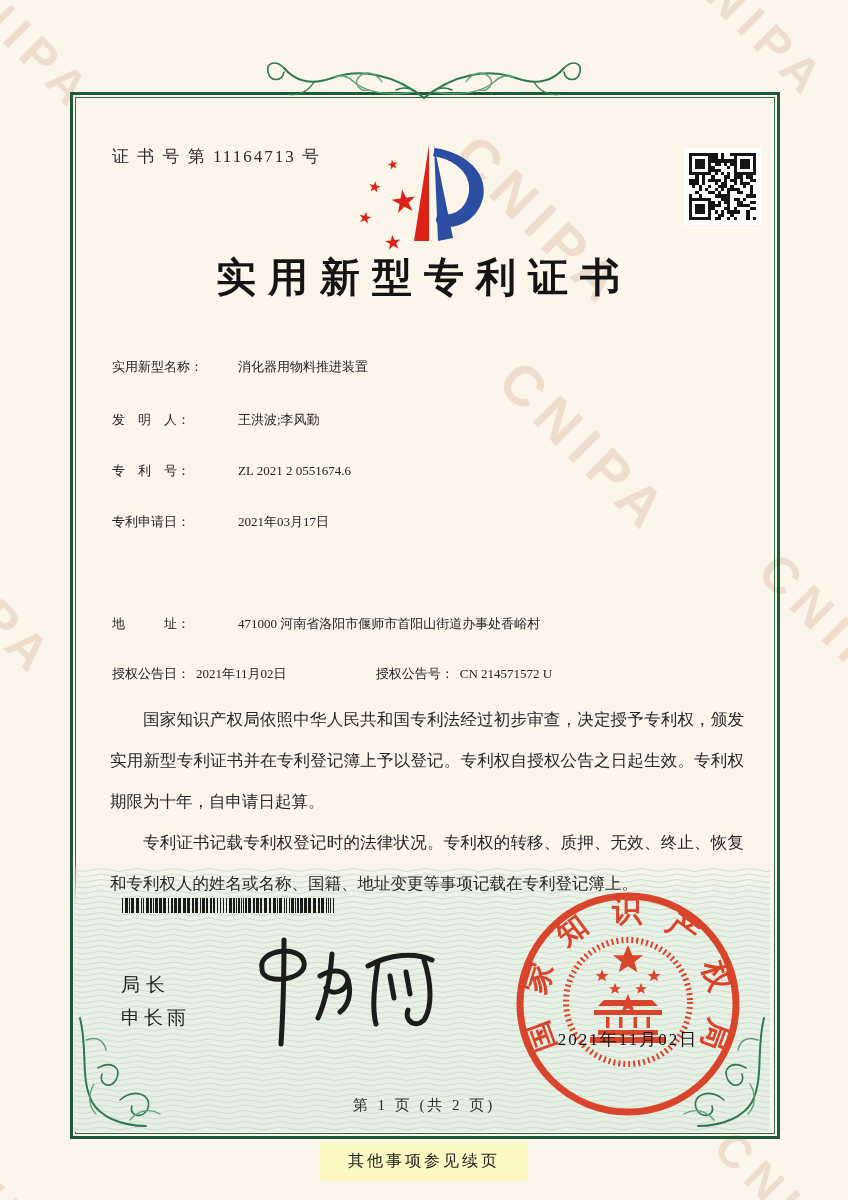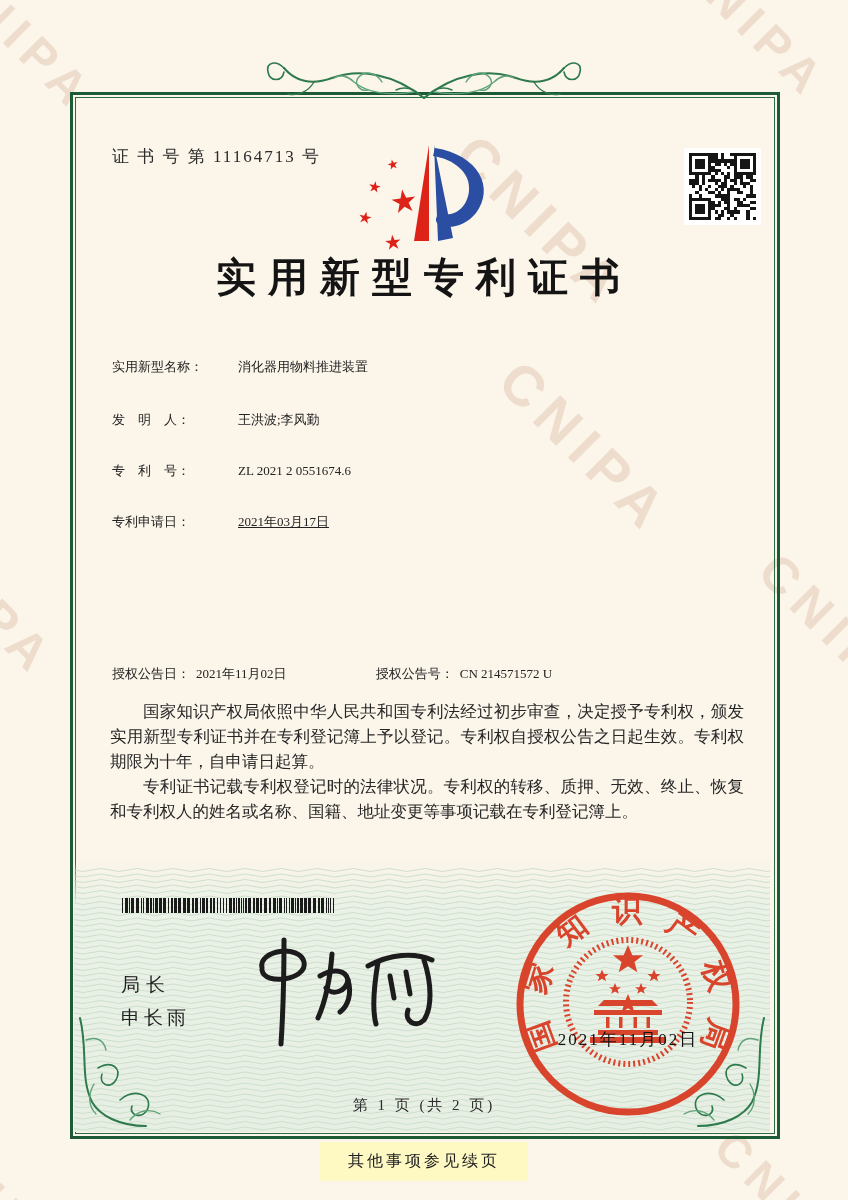--- a/index.html
+++ b/index.html
@@ -33,21 +33,21 @@
   #qr i.q1{background:#151515;}
 
   .title{position:absolute;left:0;top:250px;width:848px;margin:0;text-align:center;
          font-size:40px;font-weight:700;letter-spacing:12px;color:#141414;}
 
   .frow{position:absolute;left:112px;font-size:13px;color:#232323;white-space:nowrap;}
   .flabel{display:inline-block;min-width:120px;}
   .fvalue{margin-left:6px;}
   .grant2{margin-left:86px;}
 
-  .bodytext{position:absolute;left:110px;top:699px;width:634px;font-size:16.5px;line-height:25px;
+  .bodytext{position:absolute;left:110px;top:699px;width:634px;font-size:16.5px;line-height:41px;
             color:#262626;text-align:justify;}
   .bodytext p{margin:0;text-indent:2em;}
 
   #barcode{position:absolute;left:122px;top:898px;width:220px;height:15px;font-size:0;}
   #barcode i{display:inline-block;height:100%;background:#1a1a1a;vertical-align:top;}
 
   .signer-title{position:absolute;left:121px;top:972px;font-size:19px;color:#1e1e1e;letter-spacing:6px;}
   .signer-name{position:absolute;left:121px;top:1005px;font-size:19px;color:#1e1e1e;letter-spacing:4px;}
 
   .signature{position:absolute;left:248px;top:936px;}
@@ -582,22 +582,25 @@
 
   <div class="frow" style="top:358px;">
     <span class="flabel">实用新型名称：</span><span class="fvalue">消化器用物料推进装置</span>
   </div>
   <div class="frow" style="top:411px;">
     <span class="flabel">发　明　人：</span><span class="fvalue">王洪波;李风勤</span>
   </div>
   <div class="frow" style="top:462px;">
     <span class="flabel">专　利　号：</span><span class="fvalue">ZL 2021 2 0551674.6</span>
   </div>
-  <div class="frow" style="top:513px;text-decoration:underline;">
+  <div class="frow" style="top:513px;">
     <span class="flabel">专利申请日：</span><span class="fvalue">2021年03月17日</span>
+  </div>
+  <div class="frow" style="top:615px;">
+    <span class="flabel">地　　　址：</span><span class="fvalue">471000 河南省洛阳市偃师市首阳山街道办事处香峪村</span>
   </div>
   <div class="frow" style="top:665px;">
     <span>授权公告日：</span><span class="fvalue">2021年11月02日</span>
     <span class="grant2">授权公告号：</span><span class="fvalue">CN 214571572 U</span>
   </div>
 
   <div class="bodytext">
     <p>国家知识产权局依照中华人民共和国专利法经过初步审查，决定授予专利权，颁发实用新型专利证书并在专利登记簿上予以登记。专利权自授权公告之日起生效。专利权期限为十年，自申请日起算。</p>
     <p>专利证书记载专利权登记时的法律状况。专利权的转移、质押、无效、终止、恢复和专利权人的姓名或名称、国籍、地址变更等事项记载在专利登记簿上。</p>
   </div>

